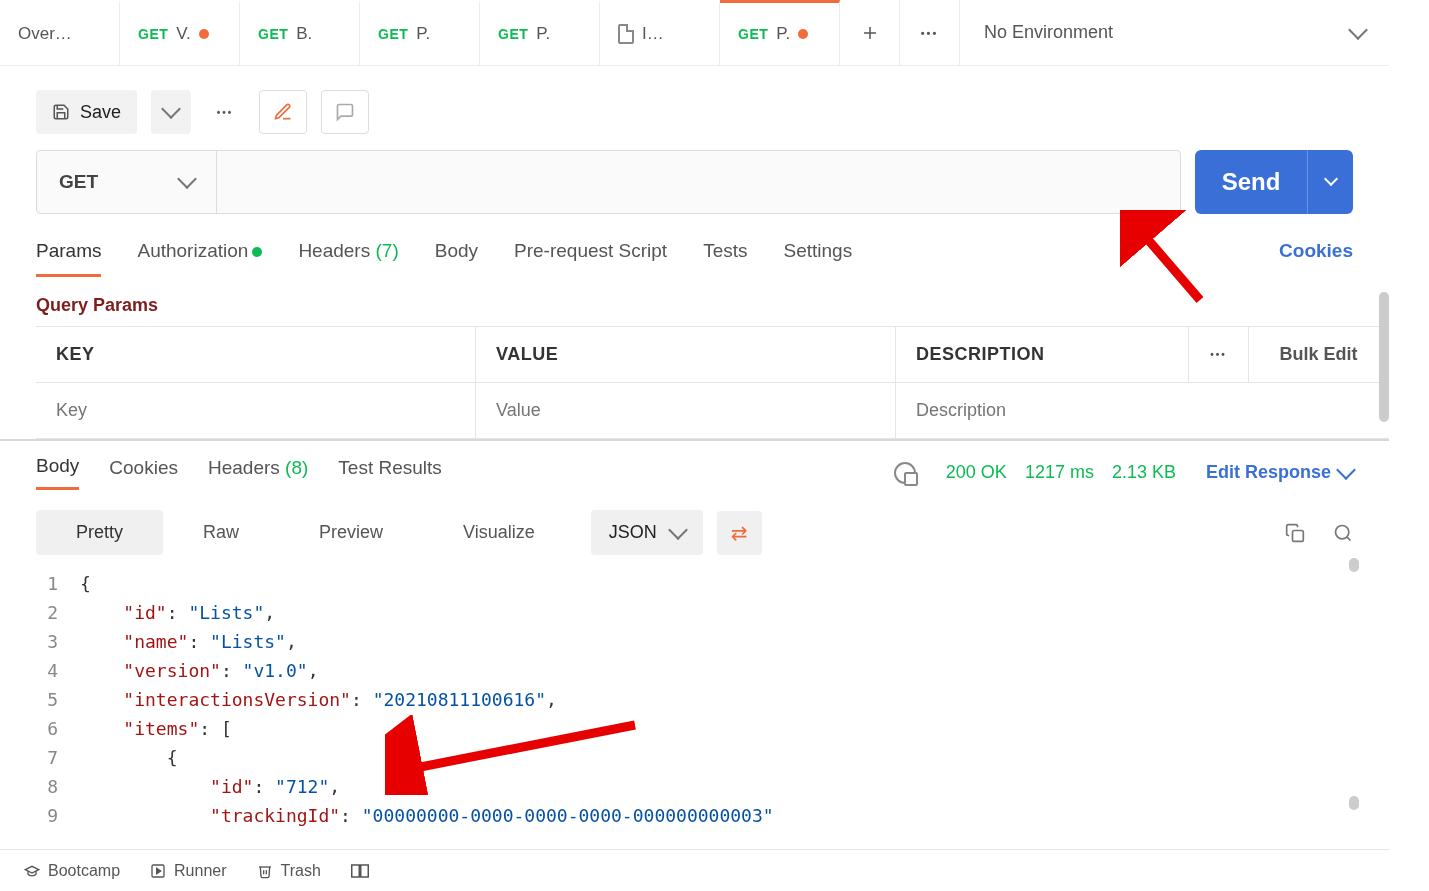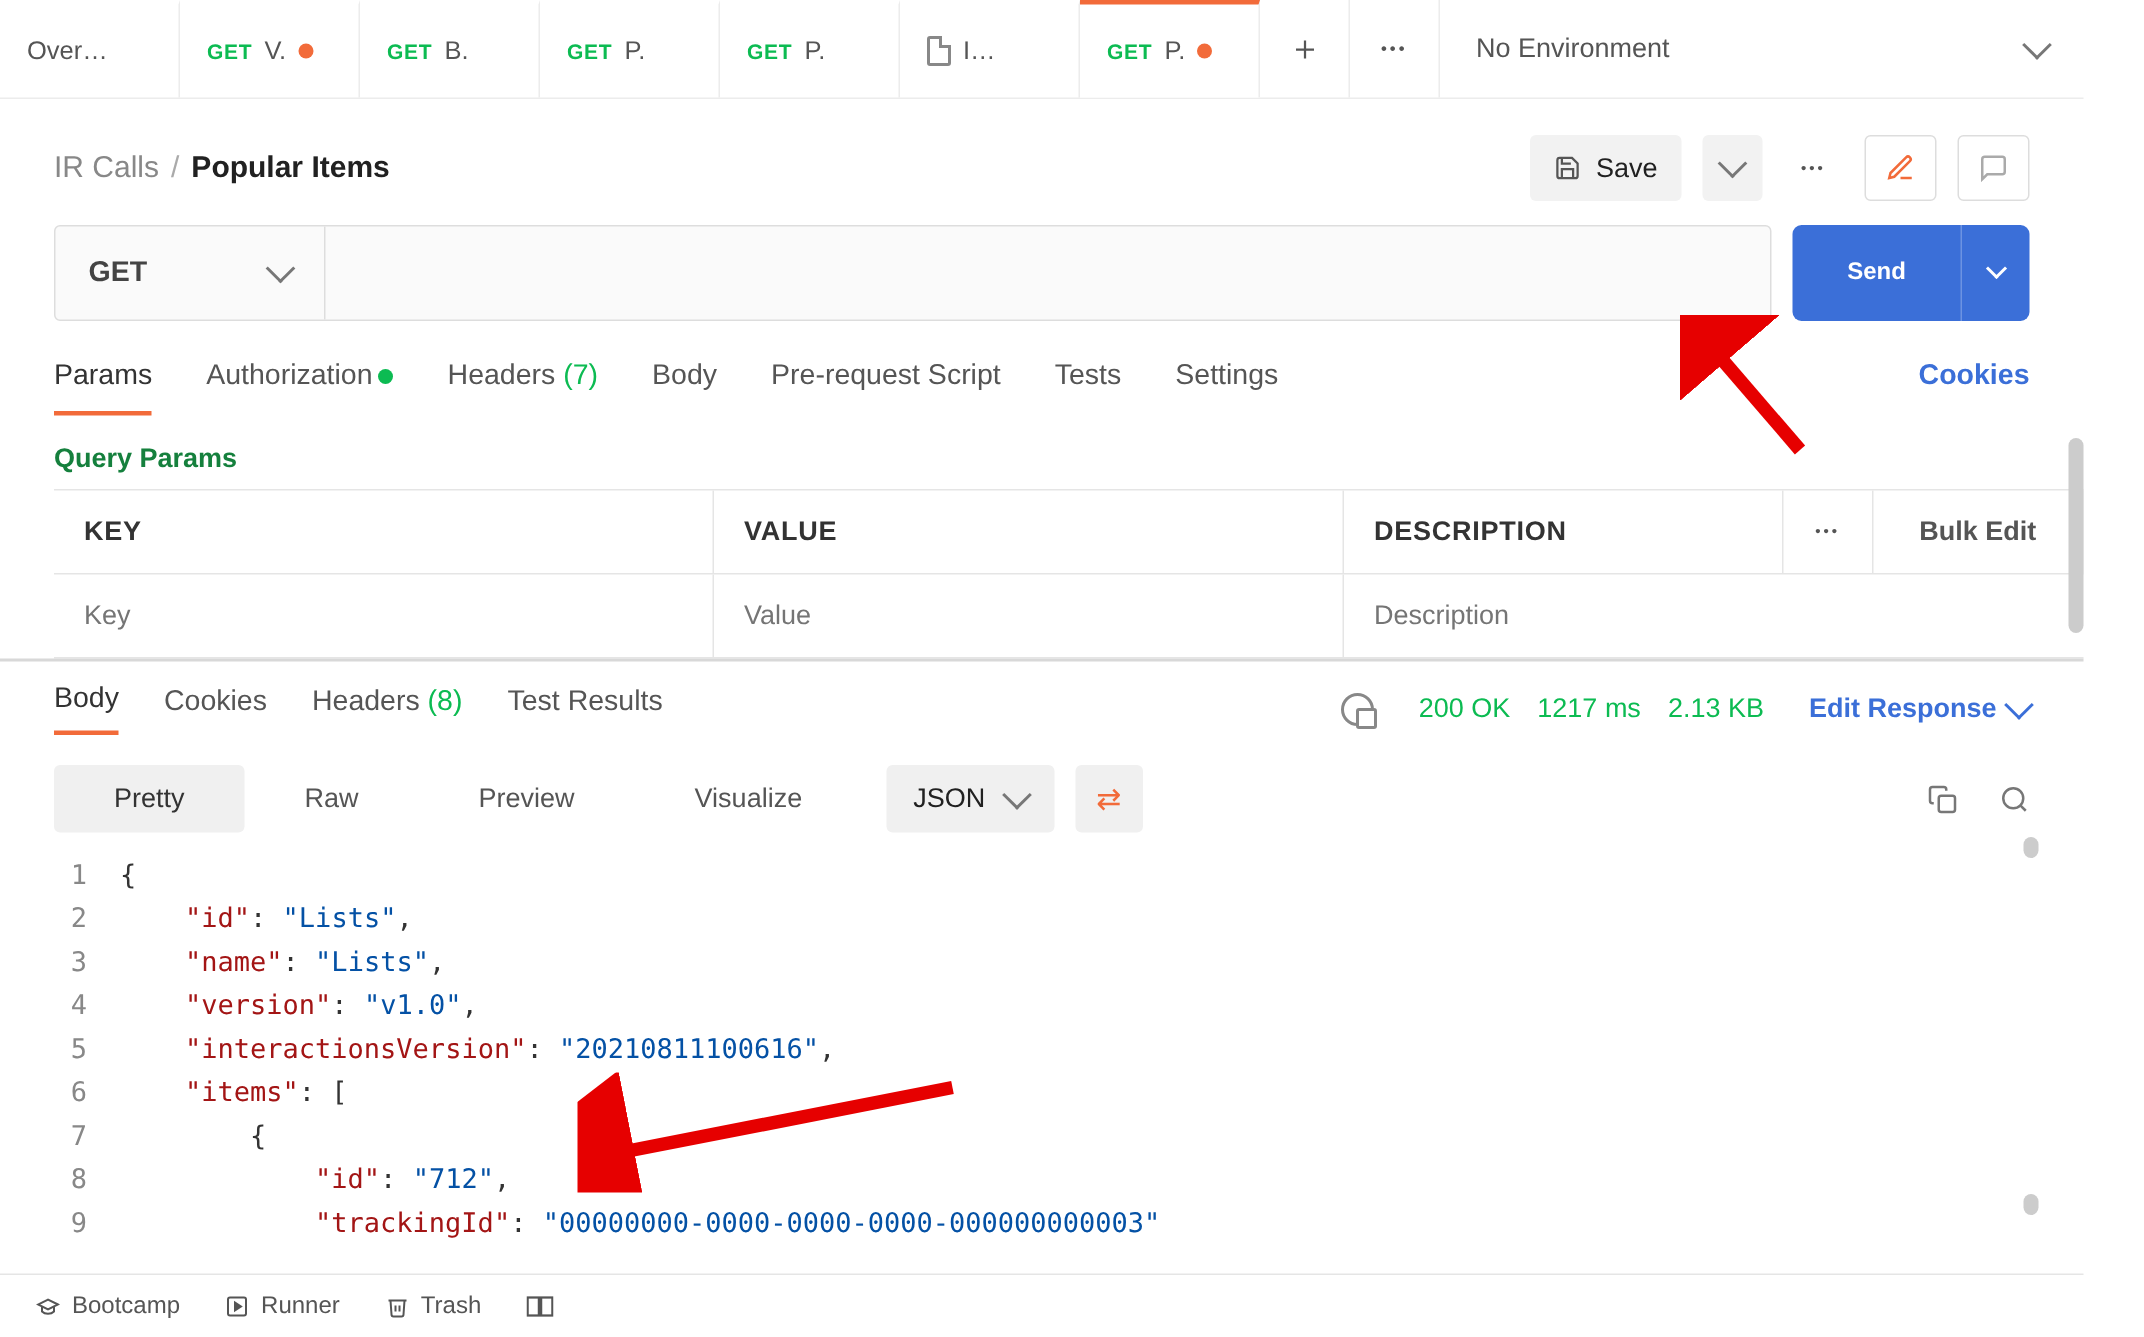--- a/index.html
+++ b/index.html
@@ -35,34 +35,34 @@
 .commentico { color: #aaa; }
 .floppy { width: 18px; height: 18px; }
 
 
 .urlrow { display: flex; gap: 14px; padding: 0 36px 20px 36px; align-items: stretch; }
 .urlbox { flex: 1; display: flex; border: 1px solid #ddd; border-radius: 4px; background: #fafafa; height: 64px; }
 .methodsel { width: 180px; display: flex; align-items: center; justify-content: space-between; padding: 0 22px; font-size: 19px; font-weight: 600; color: #444; border-right: 1px solid #ddd; cursor: pointer; }
 .urlinput { flex: 1; display: flex; align-items: center; padding: 0 20px; font-size: 19px; color: #333; background: #fff; border-radius: 0 4px 4px 0; }
 .urlinput .hl { background: #fffb00; }
 .sendbtn { width: 158px; background: #3b6fd8; color: #fff; border-radius: 6px; display: flex; align-items: center; cursor: pointer; }
-.sendbtn .lbl { flex: 1; text-align: center; font-size: 16px; font-weight: 600; }
+.sendbtn .lbl { flex: 1; text-align: center; font-size: 24px; font-weight: 600; }
 .sendbtn .arr { width: 46px; height: 100%; border-left: 1px solid rgba(255,255,255,.25); display: flex; align-items: center; justify-content: center; }
 .sendbtn .chev { border-color: #fff; width: 10px; height: 10px; }
 
 
 .rtabs { display: flex; align-items: flex-start; gap: 36px; padding: 6px 36px 10px 36px; font-size: 19px; color: #555; }
 .rtab { cursor: pointer; padding-bottom: 12px; }
 .rtab.active { color: #333; border-bottom: 3px solid #f26b3a; font-weight: 500; }
 .greendot { display: inline-block; width: 10px; height: 10px; border-radius: 50%; background: #0cbb52; margin-left: 4px; }
 .cnt { color: #0cbb52; }
 .spacer { flex: 1; }
 .cookies { color: #3b6fd8; font-size: 19px; font-weight: 600; cursor: pointer; }
 
-.qph { padding: 8px 36px 10px 36px; font-size: 18px; font-weight: 600; color: #15803d; }
+.qph { padding: 8px 36px 10px 36px; font-size: 18px; font-weight: 600; color: #7f1d1d; }
 
 
 .ptable { border-top: 1px solid #e5e5e5; margin-left: 36px; }
 .prow { display: flex; border-bottom: 1px solid #e5e5e5; height: 56px; align-items: center; }
 .pcell { padding: 0 20px; font-size: 18px; color: #555; border-right: 1px solid #e5e5e5; height: 100%; display: flex; align-items: center; }
 .pcell.hdr { font-weight: 600; letter-spacing: .5px; color: #333; }
 .pcell.k { width: 440px; }
 .pcell.v { width: 420px; }
 .pcell.d { flex: 1; }
 .pcell.opts { width: 60px; justify-content: center; font-weight: 700; font-size: 10px; letter-spacing: 2px; cursor: pointer; }
@@ -151,25 +151,20 @@
         </svg>
       </div>
     <div class="tabctl dots">•••</div>
     <div class="env">
         <span>No Environment</span>
         <span class="chev"></span>
       </div>
   </div>
 
   <div class="hrow">
-    <div class="crumbs">
-      <span class="dim">IR Calls</span>
-      <span class="slash">/</span>
-      <strong>Popular Items</strong>
-    </div>
     <div class="hactions">
       <div class="savebtn">
         <svg class="floppy" viewBox="0 0 24 24" fill="none" stroke="#555" stroke-width="2">
             <path d="M19 21H5a2 2 0 0 1-2-2V5a2 2 0 0 1 2-2h11l5 5v11a2 2 0 0 1-2 2z"></path>
             <polyline points="17 21 17 13 7 13 7 21"></polyline>
             <polyline points="7 3 7 8 15 8"></polyline>
           </svg>
         <span>Save</span>
       </div>
       <div class="savechev">

